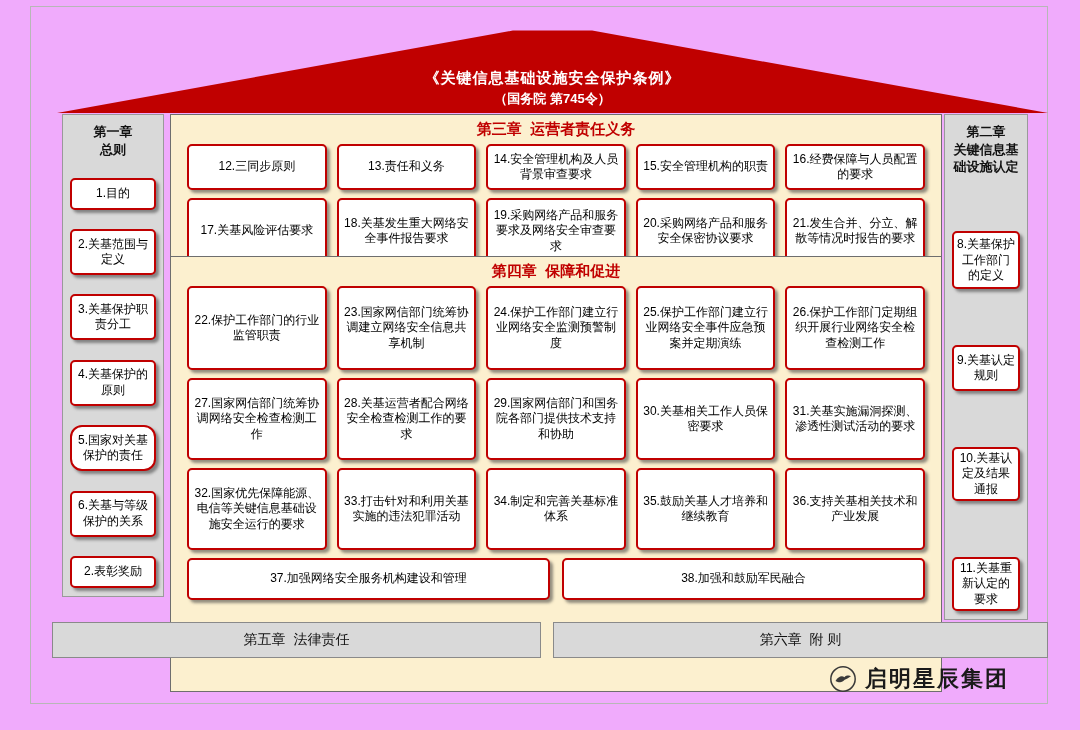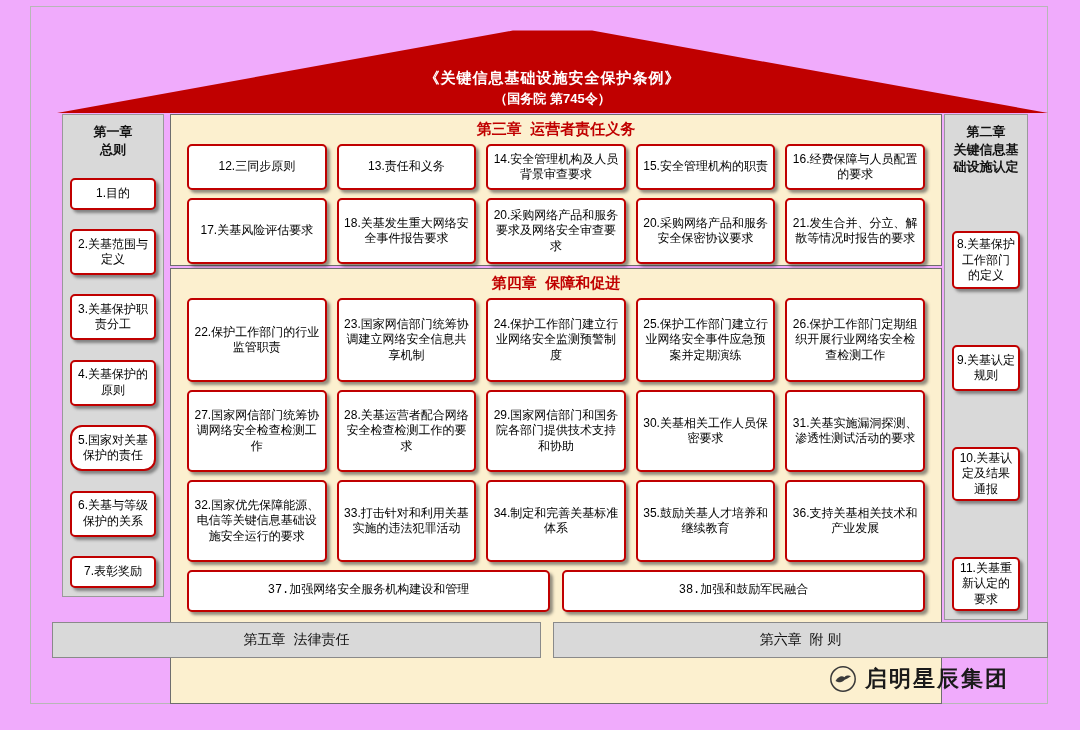--- a/index.html
+++ b/index.html
@@ -23,21 +23,21 @@
        display:flex;align-items:center;justify-content:center;text-align:center;
        font-size:12px;line-height:1.28;color:#000;padding:2px 3px;box-sizing:border-box;
        overflow:hidden;width:100%;}
   .side .box{flex:0 0 auto;}
   
   .section{position:absolute;background:#fcf0cf;border:1px solid #6e6e6e;box-sizing:border-box;}
   .sec-title{color:#c00000;font-weight:bold;font-size:15px;text-align:center;margin-top:5px;white-space:pre-wrap;}
   .grid5{display:grid;grid-template-columns:repeat(5,1fr);column-gap:10px;row-gap:8px;padding:5px 16px 0;}
   .g3{grid-template-rows:46px 66px;}
   .g4{grid-template-rows:84px 82px 82px;}
-  .wide-row{display:flex;gap:12px;padding:8px 16px 0;font-family:Liberation Mono, monospace;}
+  .wide-row{display:flex;gap:12px;padding:8px 16px 0;}
   .wide-row .box{height:42px;flex:1;}
   
   .bar{position:absolute;top:622px;height:36px;background:#d9d9d9;border:1px solid #8a8a8a;
        box-sizing:border-box;display:flex;align-items:center;justify-content:center;
        font-size:14px;color:#111;white-space:pre-wrap;}
   
   .watermark{position:absolute;left:828px;top:664px;display:flex;align-items:center;gap:7px;}
   .wm-text{font-size:22px;font-weight:bold;color:#1a1a1a;letter-spacing:2px;}
   .wm-logo{width:30px;height:30px;}
 </style>
@@ -57,40 +57,40 @@
     <div class="side-title">
       <span>第一章</span><br>
       <span>总则</span>
     </div>
     <div class="box" style="min-height:32px;">1.目的</div>
     <div class="box" style="min-height:46px;">2.关基范围与定义</div>
     <div class="box" style="min-height:46px;">3.关基保护职责分工</div>
     <div class="box" style="min-height:46px;">4.关基保护的原则</div>
     <div class="box" style="min-height:46px;border-radius:12px;">5.国家对关基保护的责任</div>
     <div class="box" style="min-height:46px;">6.关基与等级保护的关系</div>
-    <div class="box" style="min-height:32px;">7.表彰奖励</div>
+    <div class="box" style="min-height:32px;">2.表彰奖励</div>
   </div>
 
   <div class="section" style="left:170px;top:114px;width:772px;height:152px;">
     <div class="sec-title">第三章  运营者责任义务</div>
     <div class="grid5 g3">
       <div class="box">12.三同步原则</div>
       <div class="box">13.责任和义务</div>
       <div class="box">14.安全管理机构及人员背景审查要求</div>
       <div class="box">15.安全管理机构的职责</div>
       <div class="box">16.经费保障与人员配置的要求</div>
       <div class="box">17.关基风险评估要求</div>
       <div class="box">18.关基发生重大网络安全事件报告要求</div>
-      <div class="box">20.采购网络产品和服务要求及网络安全审查要求</div>
+      <div class="box">19.采购网络产品和服务要求及网络安全审查要求</div>
       <div class="box">20.采购网络产品和服务安全保密协议要求</div>
       <div class="box">21.发生合并、分立、解散等情况时报告的要求</div>
     </div>
   </div>
 
-  <div class="section" style="left:170px;top:268px;width:772px;height:436px;">
+  <div class="section" style="left:170px;top:256px;width:772px;height:436px;">
     <div class="sec-title">第四章  保障和促进</div>
     <div class="grid5 g4">
       <div class="box">22.保护工作部门的行业监管职责</div>
       <div class="box">23.国家网信部门统筹协调建立网络安全信息共享机制</div>
       <div class="box">24.保护工作部门建立行业网络安全监测预警制度</div>
       <div class="box">25.保护工作部门建立行业网络安全事件应急预案并定期演练</div>
       <div class="box">26.保护工作部门定期组织开展行业网络安全检查检测工作</div>
       <div class="box">27.国家网信部门统筹协调网络安全检查检测工作</div>
       <div class="box">28.关基运营者配合网络安全检查检测工作的要求</div>
       <div class="box">29.国家网信部门和国务院各部门提供技术支持和协助</div>

